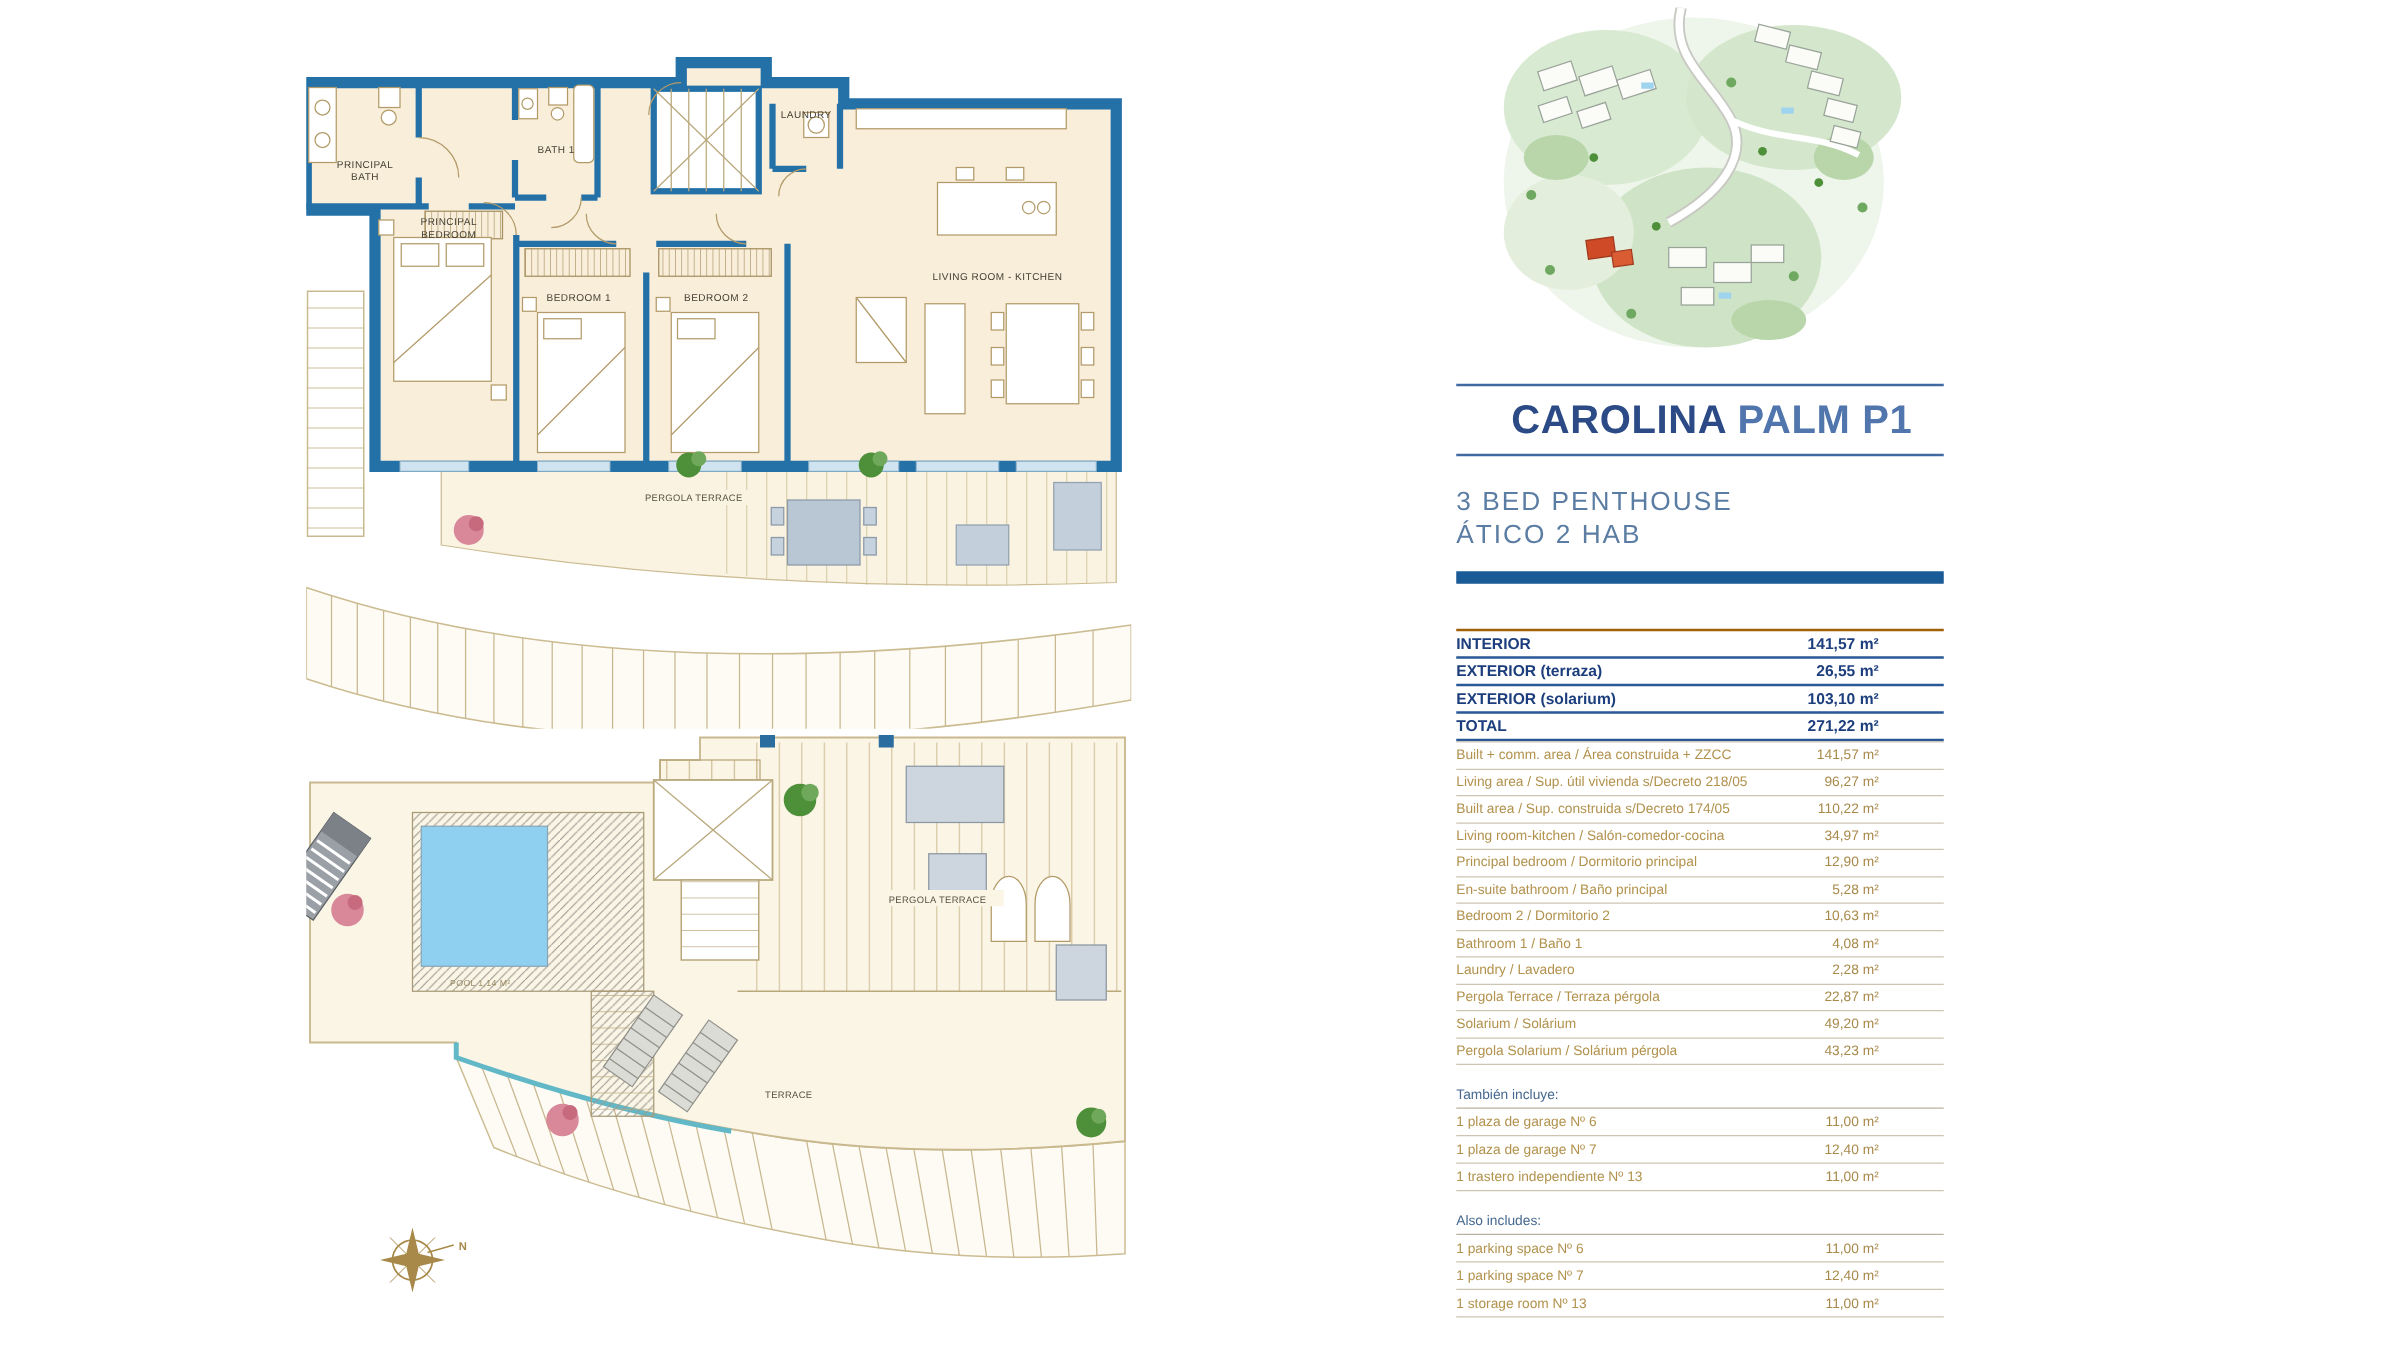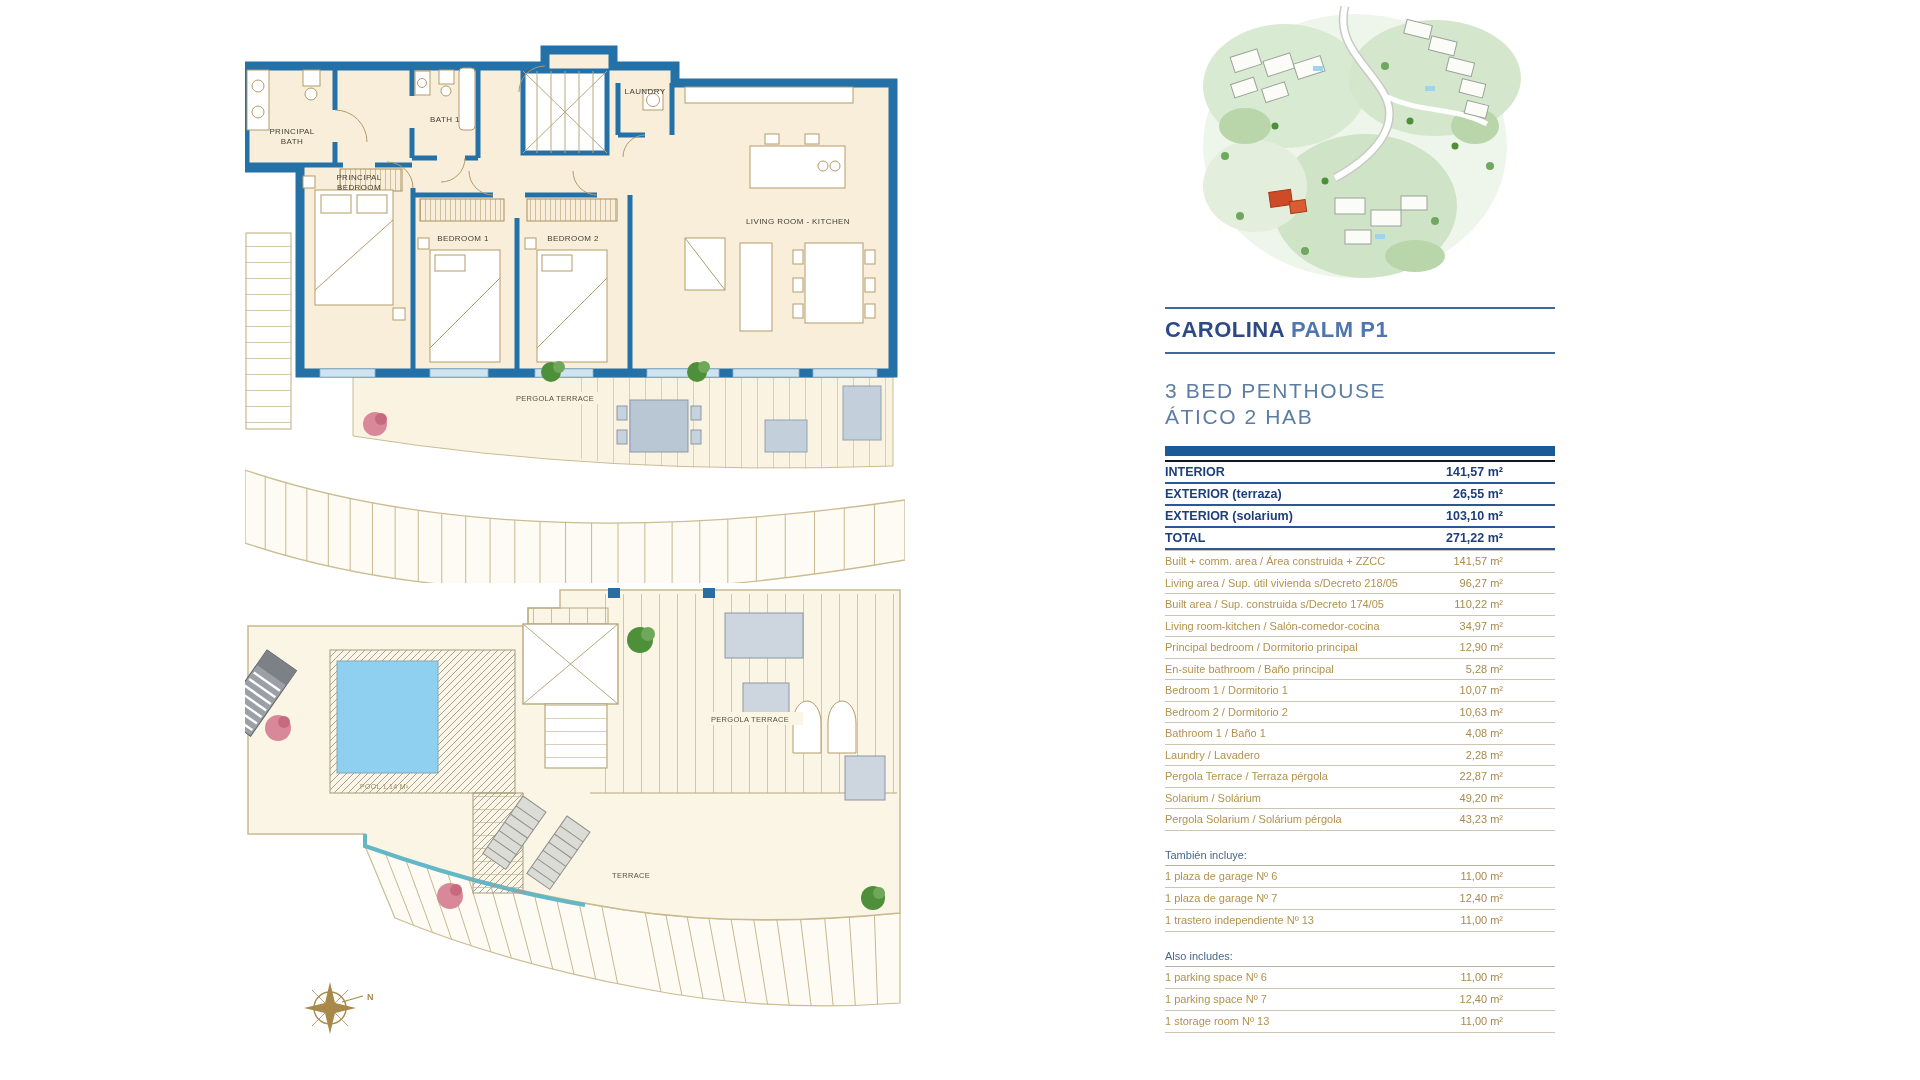--- a/index.html
+++ b/index.html
@@ -8,27 +8,27 @@
   .stage{position:absolute;inset:0;width:1920px;height:1080px;background:#ffffff;}
 
   .plan-svg{position:absolute;}
   .upper-plan{left:245px;top:38px;}
   .lower-plan{left:245px;top:588px;}
   .sitemap{left:1185px;top:6px;}
 
   .right-panel{position:absolute;left:1165px;top:307px;width:390px;}
 
   .rule-thin{height:0;border-top:2px solid #40699f;}
-  .title-row{padding:8px 0 9px 0;font-size:22px;font-weight:bold;letter-spacing:.5px;white-space:nowrap;}
+  .title-row{padding:8px 0 9px 0;font-size:32px;font-weight:bold;letter-spacing:.5px;white-space:nowrap;margin-left:44px;}
   .title-primary{color:#2c4b86;}
   .title-secondary{color:#5076ad;}
   .subtitle{padding:24px 0 16px 0;color:#5b7da4;font-size:21px;letter-spacing:1.6px;line-height:1.24;}
   .thick-bar{height:10px;background:#1a5a96;}
 
-  .summary-table{margin-top:4px;border-top:2px solid #0f172a;}
+  .summary-table{margin-top:36px;border-top:2px solid #a16207;}
   .summary-row{display:flex;justify-content:space-between;align-items:center;height:20px;
                border-bottom:2px solid #2a5795;color:#1d3e7c;font-size:12.5px;font-weight:bold;}
   .summary-row .val{padding-right:52px;}
 
   .areas-table{border-top:1px solid #cdc5b2;}
   .areas-row{display:flex;justify-content:space-between;align-items:center;height:20.5px;
              border-bottom:1px solid #cdc5b2;color:#b2924d;font-size:11px;}
   .areas-row .val{padding-right:52px;color:#a8894a;}
 
   .includes{margin-top:14px;}
@@ -492,24 +492,20 @@
         <div class="areas-row">
           <span class="lbl">Principal bedroom / Dormitorio principal</span>
           <span class="val">12,90 m²</span>
         </div>
 
         <div class="areas-row">
           <span class="lbl">En-suite bathroom / Baño principal</span>
           <span class="val">5,28 m²</span>
         </div>
 
-        <div class="areas-row">
-          <span class="lbl">Bedroom 1 / Dormitorio 1</span>
-          <span class="val">10,07 m²</span>
-        </div>
 
         <div class="areas-row">
           <span class="lbl">Bedroom 2 / Dormitorio 2</span>
           <span class="val">10,63 m²</span>
         </div>
 
         <div class="areas-row">
           <span class="lbl">Bathroom 1 / Baño 1</span>
           <span class="val">4,08 m²</span>
         </div>

